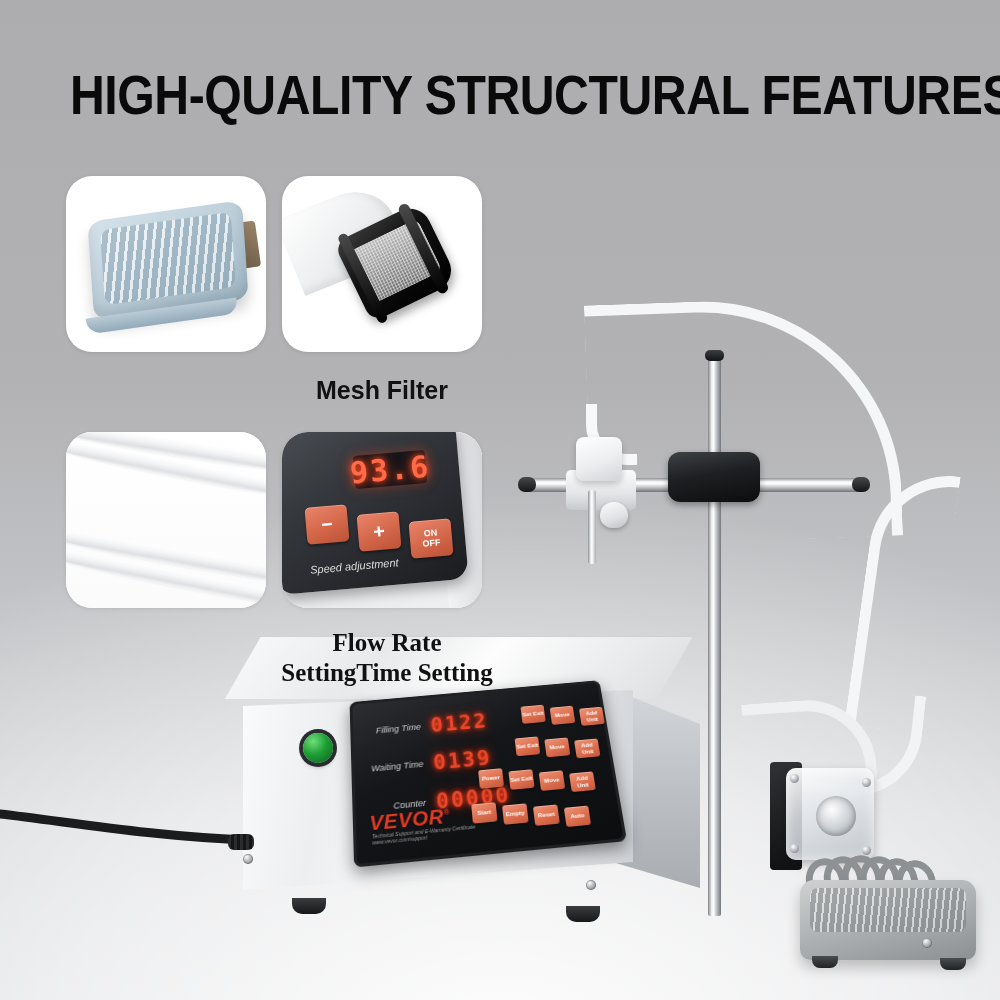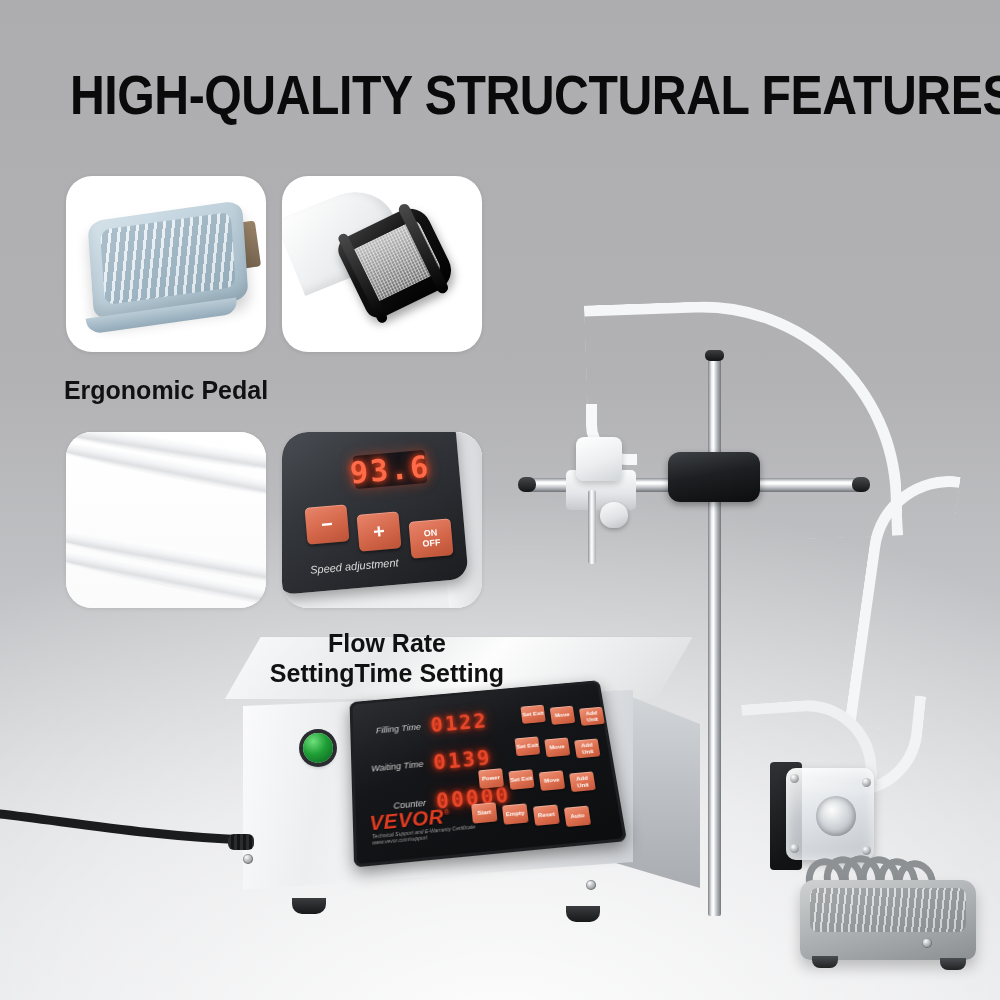--- a/index.html
+++ b/index.html
@@ -445,32 +445,32 @@
 
   <div class="thumb" style="left:66px;top:176px;width:200px;height:176px;">
     <div class="thumb-inner">
       <div class="pedal-hinge"></div>
       <div class="pedal-body">
         <div class="pedal-ribs"></div>
       </div>
       <div class="pedal-front"></div>
     </div>
   </div>
-  <div class="cap" style="left:36px;top:375px;width:260px;">Ergonomic Pedal</div>
 
   <div class="thumb" style="left:282px;top:176px;width:200px;height:176px;">
     <div class="thumb-inner">
       <div class="mf-tube"></div>
       <div class="mf-cage">
         <div class="mf-mesh"></div>
         <div class="mf-ring" style="left:6%;"></div>
         <div class="mf-ring" style="left:76%;"></div>
       </div>
     </div>
   </div>
+  <div class="cap" style="left:272px;top:375px;width:220px;">Mesh Filter</div>
 
   <div class="thumb" style="left:66px;top:432px;width:200px;height:176px;">
     <div class="thumb-inner" style="background:linear-gradient(180deg,#ffffff,#fbfbfc);">
       <div class="hose-band" style="left:-30px;top:8px;width:280px;transform:rotate(9deg);"></div>
       <div class="hose-band" style="left:-26px;top:30px;width:280px;transform:rotate(11deg);"></div>
       <div class="hose-band" style="left:-30px;top:118px;width:290px;transform:rotate(10deg);"></div>
       <div class="hose-band" style="left:-28px;top:140px;width:290px;transform:rotate(11deg);"></div>
     </div>
   </div>
 
@@ -487,16 +487,16 @@
       <div class="fr-btn" style="left:38%;top:46%;width:21%;height:21%;">
         <span class="fr-sym">+</span>
       </div>
       <div class="fr-btn on-off" style="left:64%;top:50%;width:21%;height:21%;">
         <span style="white-space:pre-line;">ON
 OFF</span>
       </div>
       <div class="fr-caption">Speed adjustment</div>
     </div>
   </div>
-  <div class="cap" style="left:262px;top:628px;width:250px;">Flow Rate
+  <div class="cap" style="left:262px;top:628px;width:250px;font-family:Liberation Serif, serif;">Flow Rate
 SettingTime Setting</div>
 
 </div>
 
 </body></html>

